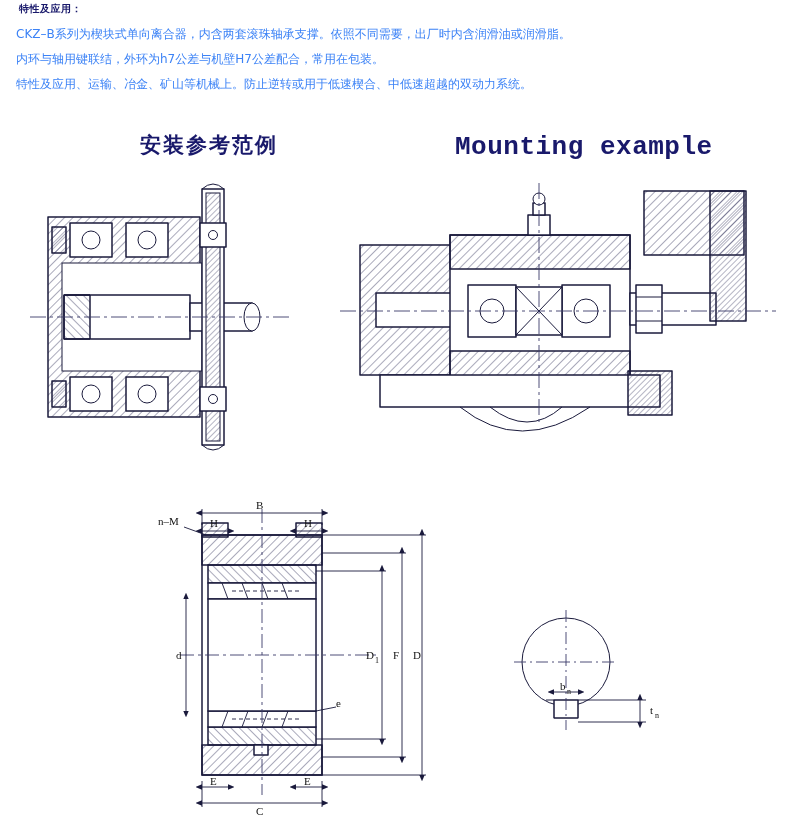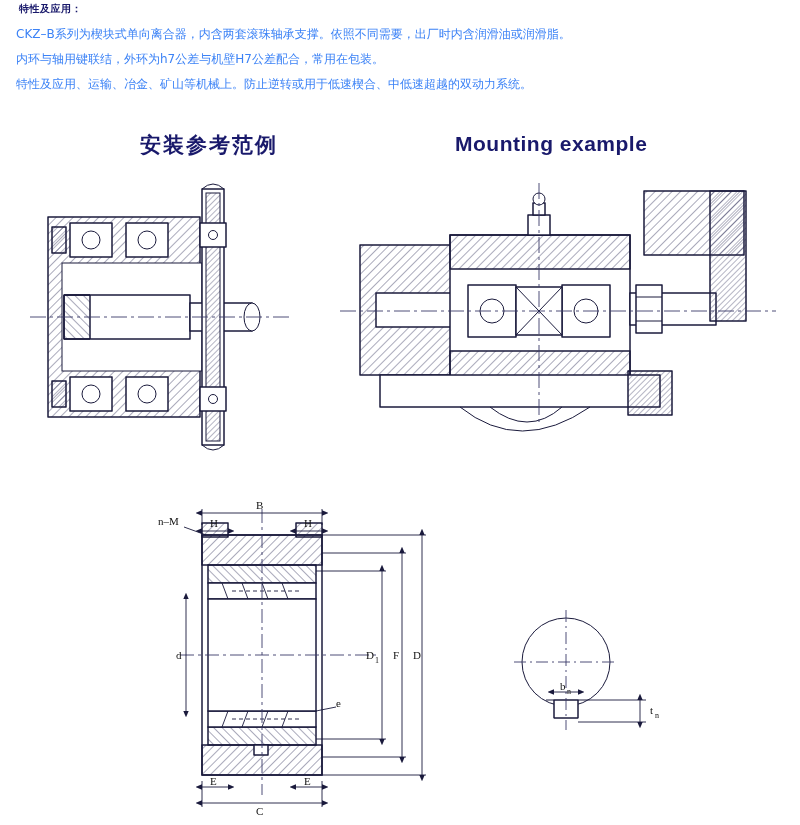--- a/index.html
+++ b/index.html
@@ -56,24 +56,24 @@
     font-weight: bold;
     color: #19196b;
     font-family: "DejaVu Sans", sans-serif;
     letter-spacing: 2px;
     text-align: right;
   }
   .h-en {
     position: absolute;
     left: 455px;
     top: 132px;
-    font-size: 21px;
+    font-size: 26px;
     font-weight: bold;
     color: #19196b;
-    font-family: Liberation Sans, sans-serif;
+    font-family: Liberation Mono, monospace;
     letter-spacing: 0.5px;
   }
 
   
   .fig { position: absolute; }
   .fig svg { display: block; }
 
   #fig-left   { left: 30px;  top: 175px; }
   #fig-right  { left: 340px; top: 175px; }
   #fig-bottom { left: 150px; top: 495px; }

